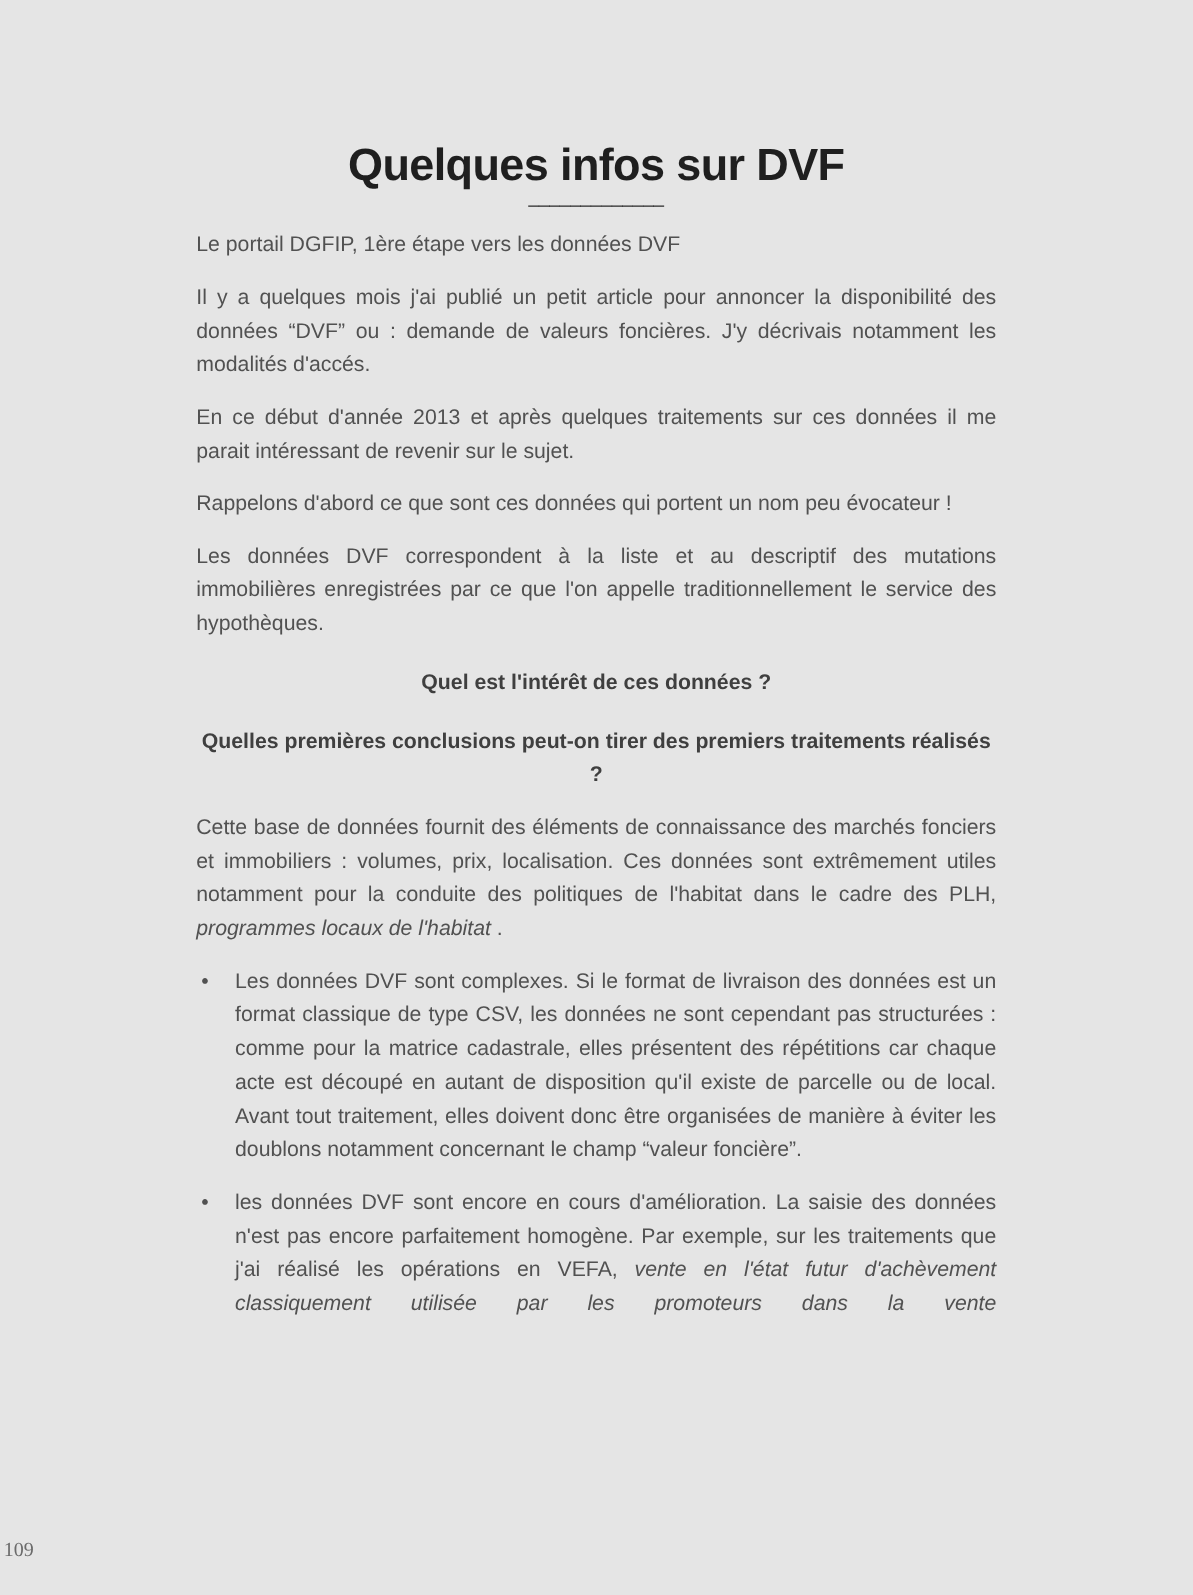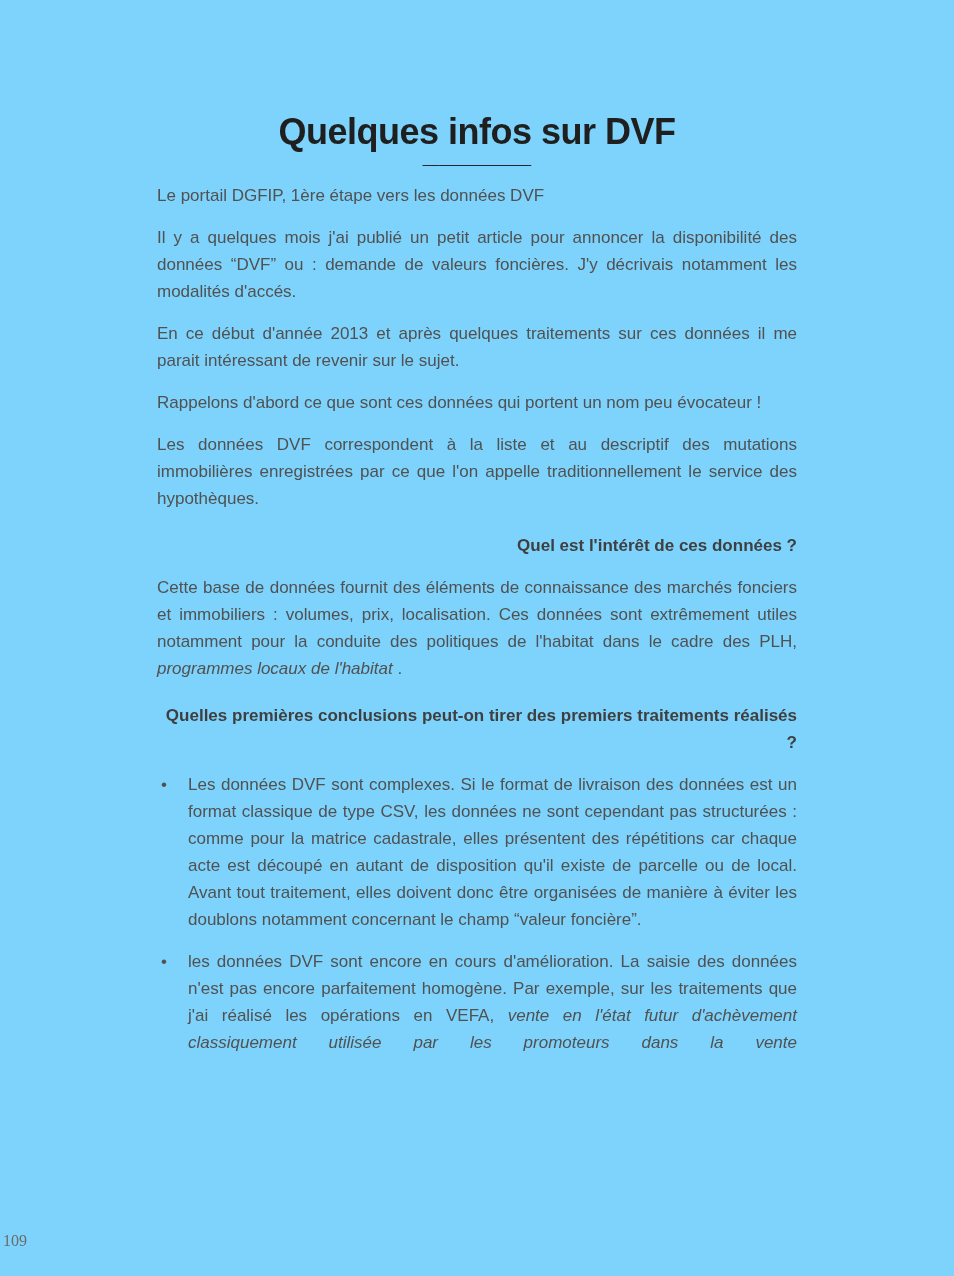--- a/index.html
+++ b/index.html
@@ -1,20 +1,20 @@
 <!DOCTYPE html>
 <html lang="fr"><head>
 <meta charset="utf-8">
 <style>
   html, body { margin: 0; padding: 0; background: #ffffff; }
   .page {
     position: relative;
     width: 954px;
     height: 1276px;
-    background: #7dd3fc;
+    background: #e5e5e5;
     overflow: hidden;
     font-family: "Liberation Sans", sans-serif;
   }
   .content {
     box-sizing: border-box;
     padding: 112px 157px 0 157px;
   }
   .title {
     margin: 0;
     font-size: 36px;
@@ -44,21 +44,21 @@
     margin: 15px 0 0 0;
     font-size: 17px;
     line-height: 27px;
     color: #515151;
     text-align: justify;
   }
   .doc-body .blk.h {
     margin-top: 20px;
     font-weight: bold;
     color: #3f3f3f;
-    text-align: right;
+    text-align: center;
   }
   .doc-body .blk.p0 { margin-top: 12px; }
   .doc-body .blk.li {
     position: relative;
     padding-left: 31px;
   }
   .doc-body .blk.li::before {
     content: "\2022";
     position: absolute;
     left: 4px;
@@ -86,20 +86,20 @@
   <div class="content">
     <h1 class="title">Quelques infos sur DVF</h1>
     <div class="separator">_____________</div>
     <div class="doc-body">
         <div class="blk p0"><span>Le portail DGFIP, 1ère étape vers les données DVF</span></div>
         <div class="blk p"><span>Il y a quelques mois j'ai publié un petit article  pour annoncer la disponibilité des données “DVF” ou : demande de valeurs foncières. J'y décrivais notamment les modalités d'accés.</span></div>
         <div class="blk p"><span>En ce début d'année 2013 et après quelques traitements sur ces données il me parait intéressant de revenir sur le sujet.</span></div>
         <div class="blk p"><span>Rappelons d'abord ce que sont ces données qui portent un nom peu évocateur !</span></div>
         <div class="blk p"><span>Les données DVF correspondent à la liste et au descriptif des mutations immobilières enregistrées par ce que l'on appelle traditionnellement le service des hypothèques.</span></div>
         <div class="blk h"><span>Quel est l'intérêt de ces données ?</span></div>
+        <div class="blk h"><span>Quelles premières conclusions peut-on tirer des premiers traitements réalisés ?</span></div>
         <div class="blk p"><span>Cette base de données fournit des éléments de connaissance des marchés fonciers et immobiliers : volumes, prix, localisation. Ces données sont extrêmement utiles notamment pour la conduite des politiques de l'habitat dans le cadre des PLH, </span><em>programmes locaux de l'habitat</em><span> .</span></div>
-        <div class="blk h"><span>Quelles premières conclusions peut-on tirer des premiers traitements réalisés ?</span></div>
         <div class="blk li"><span>Les données DVF sont complexes. Si le format de livraison des données est un format classique de type CSV, les données ne sont cependant pas structurées : comme pour la matrice cadastrale, elles présentent des répétitions car chaque acte est découpé en autant de disposition qu'il existe de parcelle ou de local. Avant tout traitement, elles doivent donc être organisées de manière à éviter les doublons notamment concernant le champ “valeur foncière”.</span></div>
         <div class="blk li"><span>les données DVF sont encore en cours d'amélioration. La saisie des données n'est pas encore parfaitement homogène. Par exemple, sur les traitements que j'ai réalisé les opérations en VEFA, </span><em>vente en l'état futur d'achèvement classiquement utilisée par les promoteurs dans la vente</em></div>
       </div>
   </div>
   <div class="page-number">109</div>
 </div>
 
 </body></html>

